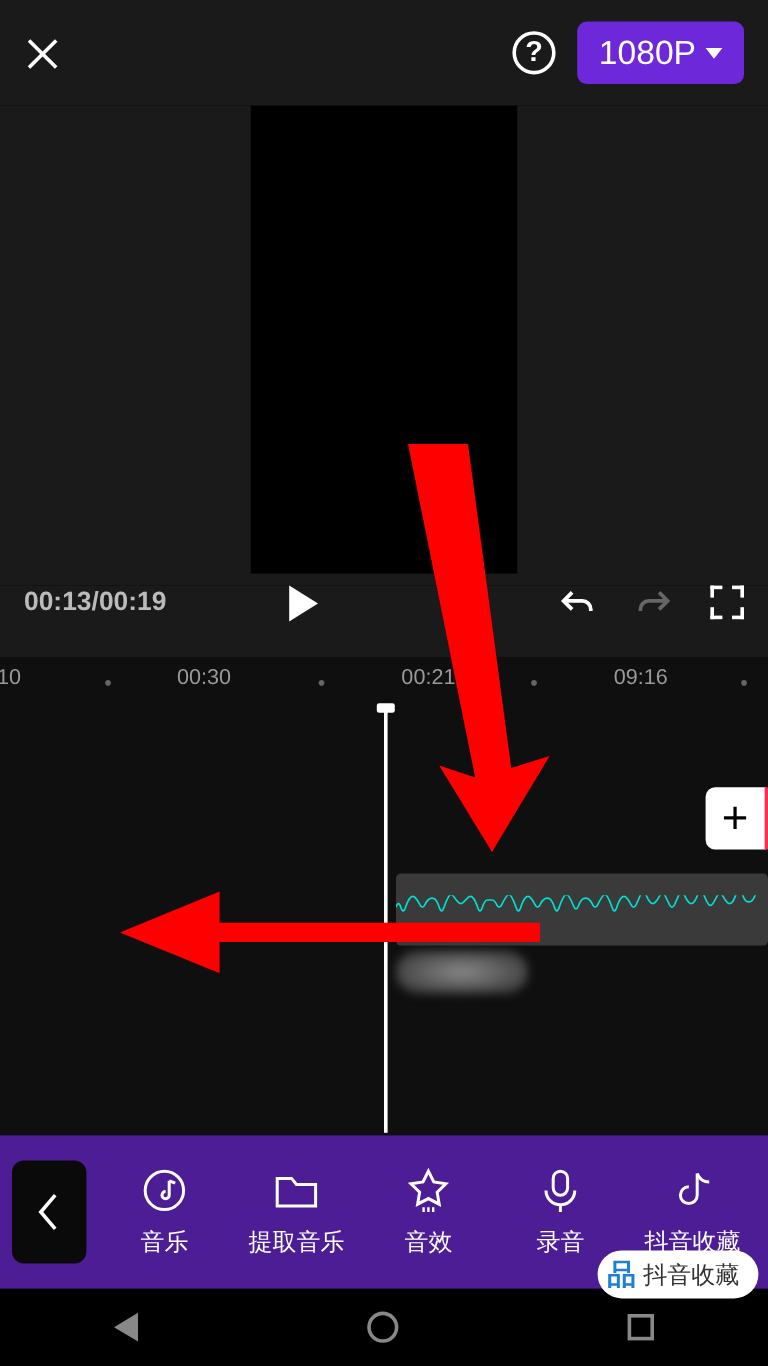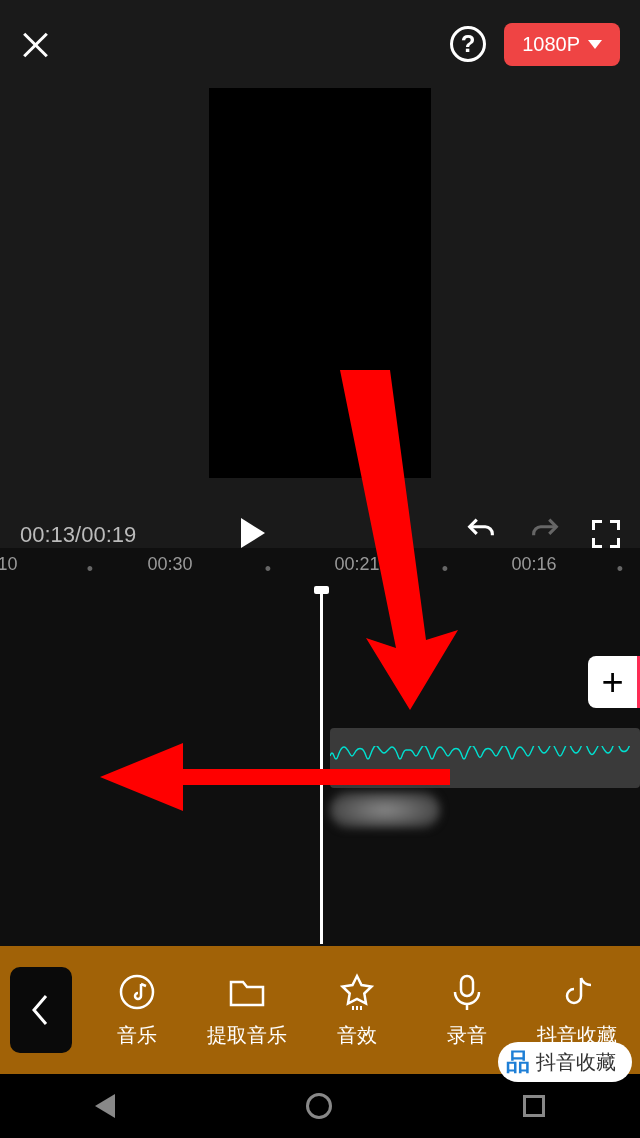--- a/index.html
+++ b/index.html
@@ -36,24 +36,24 @@
   .close-x::after { transform: rotate(-45deg); }
   .top-spacer { flex: 1; }
   .help-circle {
     width: 36px; height: 36px;
     border: 3px solid #fff;
     border-radius: 50%;
     display: flex; align-items: center; justify-content: center;
     font-size: 24px; font-weight: bold;
   }
   .res-btn {
-    background: #ef4444;
+    background: #6d28d9;
     border-radius: 8px;
     padding: 10px 18px;
-    font-size: 20px;
+    font-size: 28px;
     display: flex; align-items: center; gap: 8px;
   }
   .caret-down {
     width: 0; height: 0;
     border-left: 7px solid transparent;
     border-right: 7px solid transparent;
     border-top: 9px solid #fff;
   }
   .export-btn {
     background: #fe2c55;
@@ -71,23 +71,24 @@
   }
   .preview-canvas {
     width: 222px;
     height: 390px;
     background: #000;
   }
   .transport {
     height: 60px;
     background: #1a1a1a;
     display: flex;
-    align-items: flex-end;
+    align-items: flex-start;
     padding: 0 20px;
     gap: 30px;
+    font-weight: bold;
   }
   .timecode { font-size: 22px; color: #bbb; flex: 1; }
   .play-tri {
     width: 0; height: 0;
     border-top: 15px solid transparent;
     border-bottom: 15px solid transparent;
     border-left: 24px solid #fff;
     margin-left: -40px;
   }
   .undo-svg, .redo-svg { width: 34px; height: 34px; }
@@ -170,21 +171,21 @@
     pointer-events:none;
   }
   .arrow2 {
     position:absolute;
     left: 100px; top: 737px;
     width: 350px; height: 80px;
     pointer-events:none;
   }
   .bottom-toolbar {
     height: 128px;
-    background: #a16207;
+    background: #4c1d95;
     display:flex;
     align-items:center;
     padding: 0 10px;
     gap: 4px;
   }
   .back-chip {
     width: 62px; height: 86px;
     background: #0a0a0a;
     border-radius: 10px;
     display:flex; align-items:center; justify-content:center;
@@ -267,21 +268,21 @@
 </div>
 
 <div class="timeline-wrap">
   <div class="ruler">
     <span class="tick" style="left:0px">0:10</span>
     <span class="dot" style="left:90px">•</span>
     <span class="tick" style="left:170px">00:30</span>
     <span class="dot" style="left:268px">•</span>
     <span class="tick" style="left:357px">00:21</span>
     <span class="dot" style="left:445px">•</span>
-    <span class="tick" style="left:534px">00:16</span>
+    <span class="tick" style="left:534px">09:16</span>
     <span class="dot" style="left:620px">•</span>
   </div>
   <div class="playhead"></div>
   <div class="add-clip">+</div>
   <div class="audio-track">
     <svg class="waveform" viewBox="0 0 310 20" preserveAspectRatio="none">
       <path stroke="#00e0d0" stroke-width="1.4" fill="none" d="M0 10 q2 -6 4 0 t4 0 t4 -8 t4 0 t4 6 t4 0 t4 -5 t4 0 t4 7 t4 0 t4 -9 t4 0 t4 5 t4 0 t4 -4 t4 0 t4 8 t4 0 t4 -6 t4 0 t4 4 t4 0 t4 -7 t4 0 t4 9 t4 0 t4 -8 t4 0 t4 6 t4 0 t4 -5 t4 0 t4 7 t4 0 t4 -9 t4 0 t4 8 t4 0 t4 -6 t4 0 t4 5 t4 0 t4 -7 t4 0 t4 9 t4 0 t4 -8 t4 0 t4 6 t4 0 t4 -9 t4 0 t4 7 t4 0 t4 -6 t4 0 t4 8 t4 0 t4 -9 t4 0 t4 7 t4 0 t4 -8 t4 0 t4 9 t4 0 t4 -7 t4 0 t4 6 t4 0 t4 -9 t4 0 t4 8 t4 0 t4 -7"></path>
     </svg>
   </div>
   <div class="audio-label"></div>

